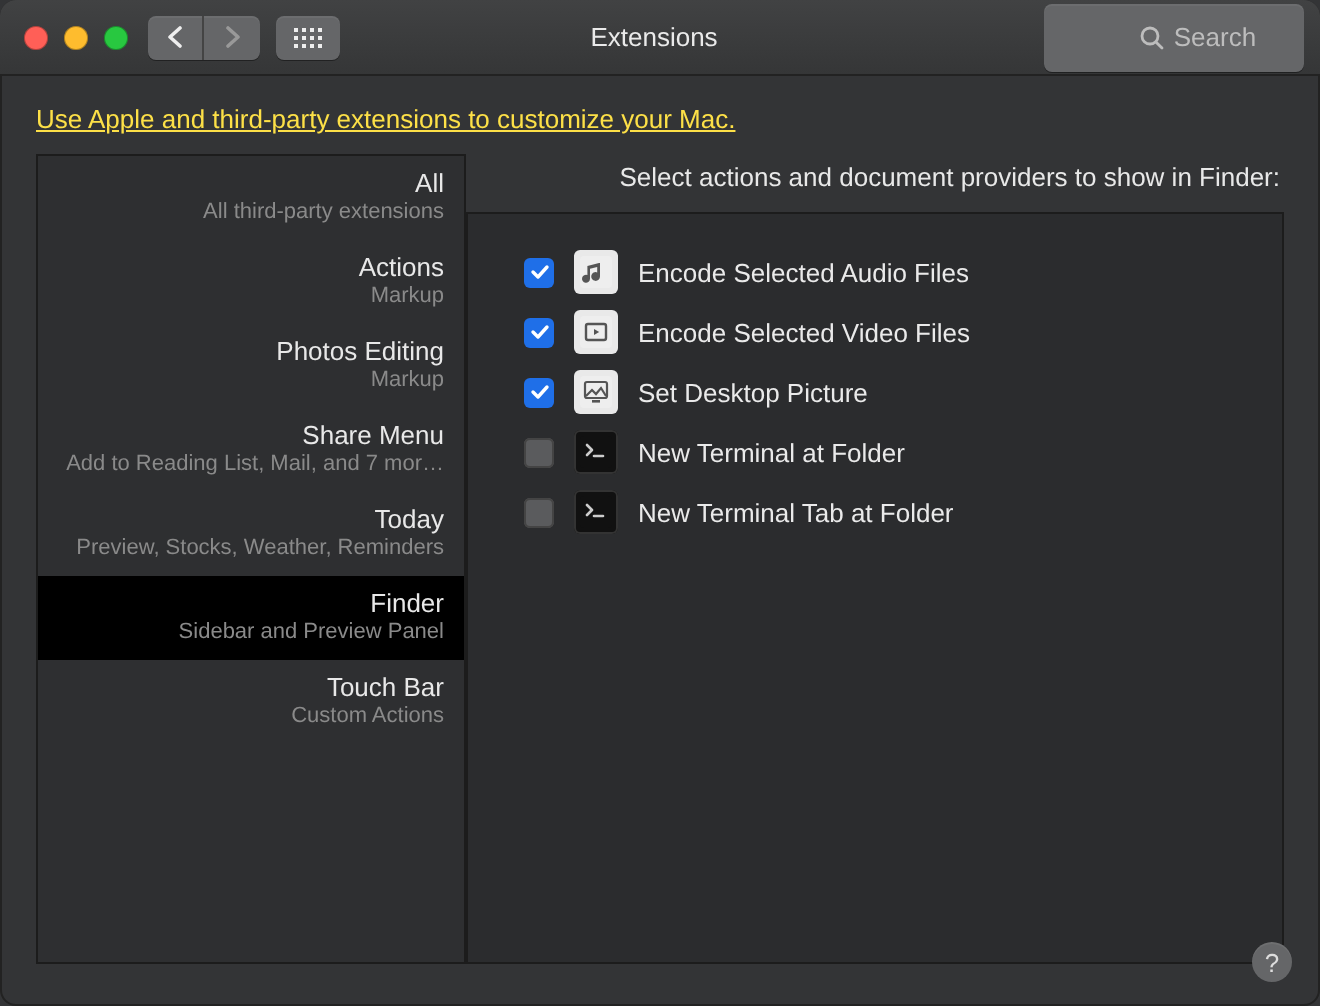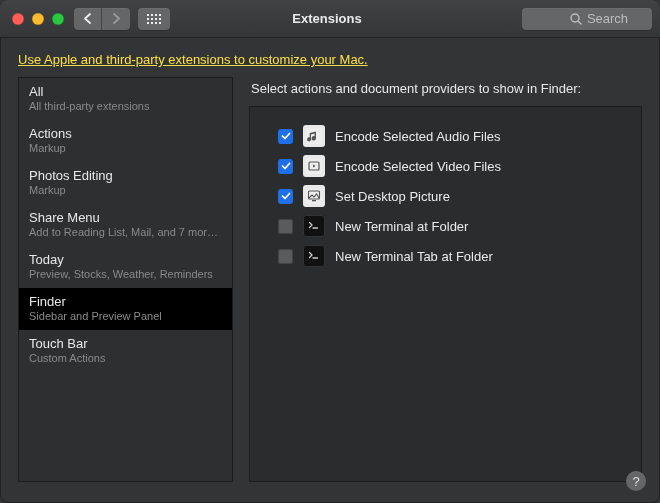--- a/index.html
+++ b/index.html
@@ -33,34 +33,34 @@
     display:flex; align-items:center; justify-content:center;
     color:#eee;
   }
   .navgroup { display:flex; }
   .navgroup .tb-btn { width: 28px; }
   .navgroup .tb-btn:first-child { border-radius: 4px 0 0 4px; border-right:1px solid #444;}
   .navgroup .tb-btn:last-child  { border-radius: 0 4px 4px 0; color:#999;}
   .grid-btn { width: 32px; margin-left: 8px; }
   .win-title {
     position:absolute; left:0; right:6px; text-align:center;
-    font-weight:700; color:#eaeaea; font-size:13px; pointer-events:none;
+    font-weight:400; color:#eaeaea; font-size:13px; pointer-events:none;
   }
   .searchwrap {
-    margin-left:auto; width:130px; height:22px;
+    margin-left:auto; width:130px; height:34px;
     background:#656668; border-radius:4px;
     display:flex; align-items:center; justify-content:center;
     color:#bdbdbd; font-size:13px; gap:5px;
     box-shadow: inset 0 1px 0 rgba(255,255,255,.05), 0 0.5px 0 rgba(0,0,0,.4);
     padding-left: 24px;
   }
   
   .intro { padding: 14px 18px 10px 18px; color:#fde047; font-size:13px;text-decoration:underline;}
   
-  .mainrow { display:flex; padding: 0 18px 18px 18px; gap: 16px; height: calc(100% - 38px - 42px);}
+  .mainrow { display:flex; padding: 0 18px 18px 18px; height: calc(100% - 38px - 42px); text-align: right;}
   .sidebar {
     width: 215px; flex:0 0 215px;
     background:#2e2f31;
     border:1px solid #1c1c1c;
     border-radius:0;
     overflow:hidden;
   }
   .sb-item { padding: 6px 10px 7px 10px; border-bottom: 0; }
   .sb-item .lbl { color:#e8e8e8; font-size:13px; line-height:16px;}
   .sb-item .sub { color:#8a8a8a; font-size:11px; line-height:13px; white-space:nowrap; overflow:hidden; text-overflow:ellipsis;}

